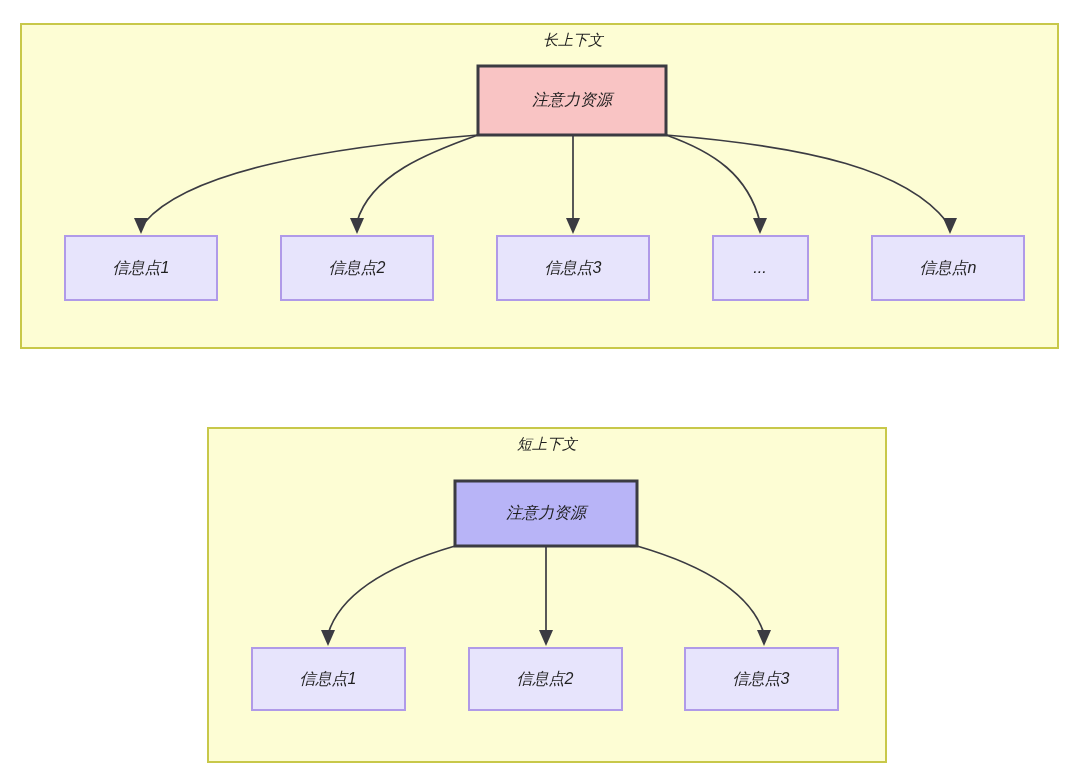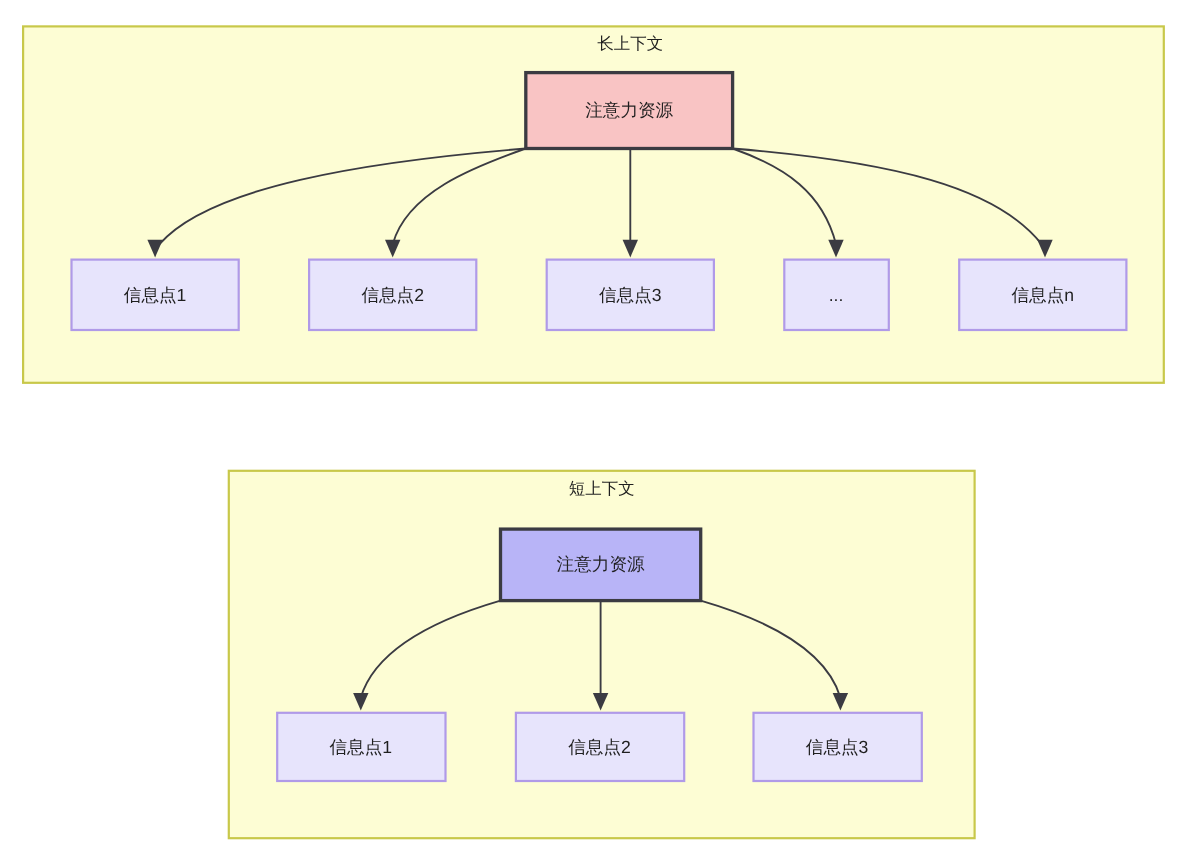--- a/index.html
+++ b/index.html
@@ -10,20 +10,21 @@
   body {
     width: 1080px;
     height: 774px;
     font-family: "Liberation Sans", "DejaVu Sans", sans-serif;
     overflow: hidden;
   }
   #diagram-root {
     position: relative;
     width: 1080px;
     height: 774px;
+    font-style: italic;
   }
   svg.canvas {
     display: block;
     width: 1080px;
     height: 774px;
   }
   .panel-rect {
     fill: #fdfdd4;
     stroke: #c8c84a;
     stroke-width: 2;

